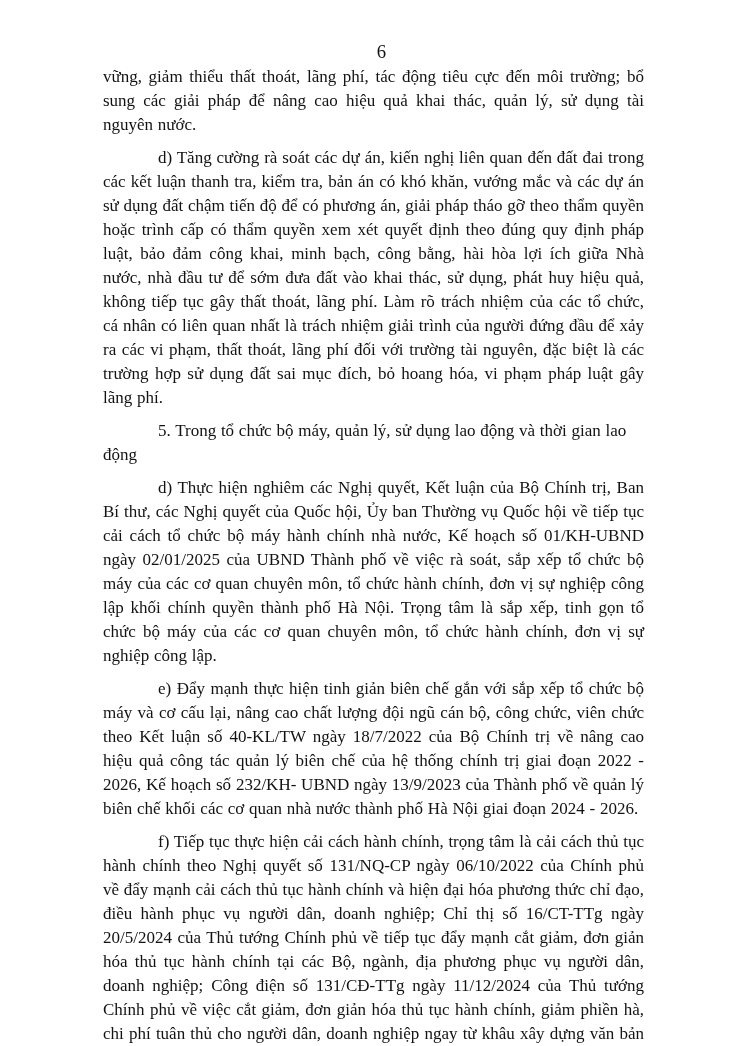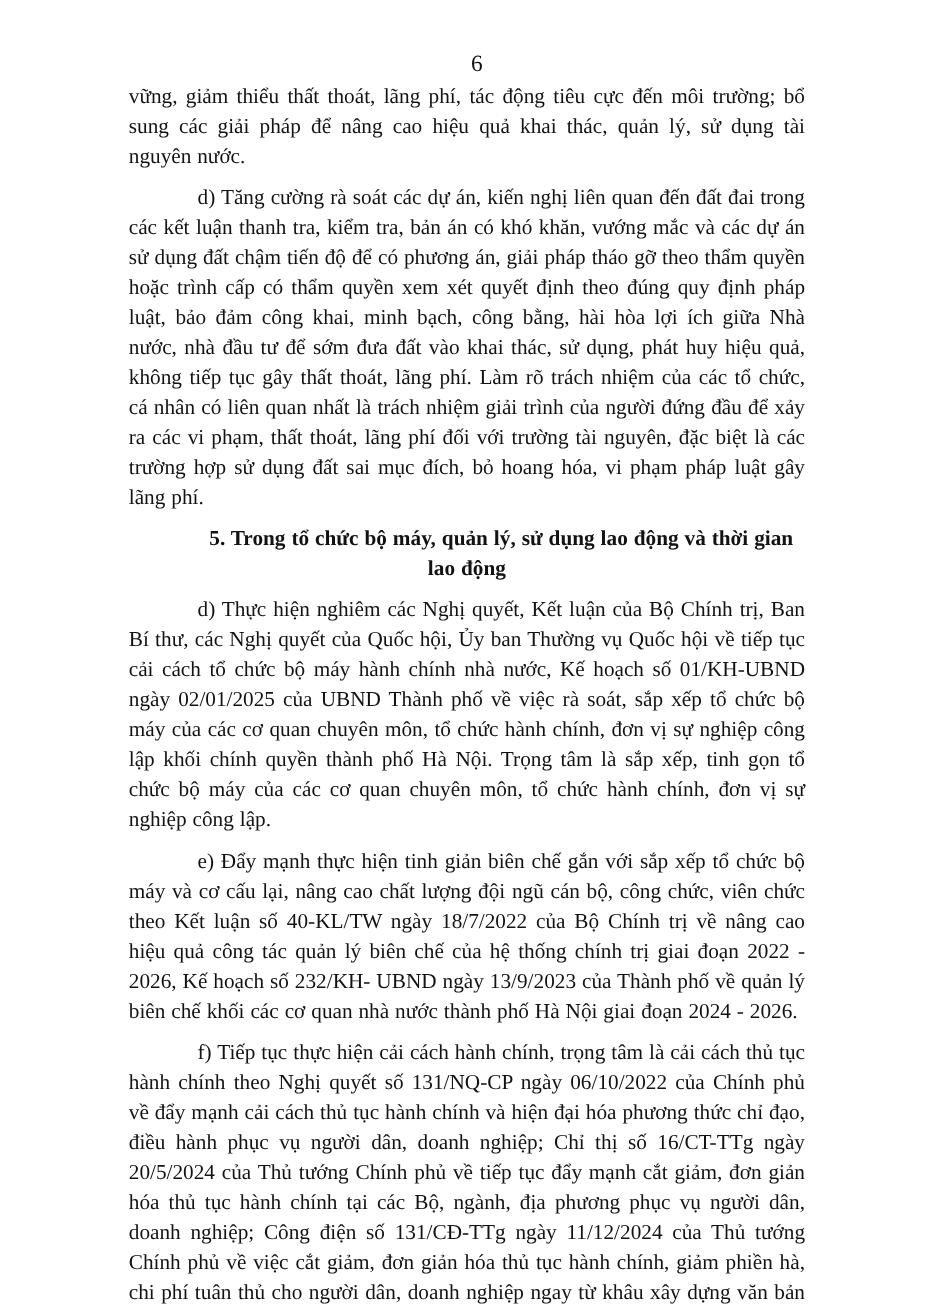--- a/index.html
+++ b/index.html
@@ -32,22 +32,22 @@
     font-size: 17px;
     line-height: 24px;
     text-align: justify;
     text-indent: 55px;
     word-spacing: 0.5px;
   }
   .para.no-indent {
     text-indent: 0;
   }
   .para.heading {
-    font-weight: bold;
-    text-align: center;
+    font-weight: normal;
+    text-align: left;
   }
 </style>
 </head>
 <body>
 
 <div class="page">
 
   <div class="page-number">6</div>
 
   <p class="para no-indent">vững, giảm thiểu thất thoát, lãng phí, tác động tiêu cực đến môi trường; bổ sung các giải pháp để nâng cao hiệu quả khai thác, quản lý, sử dụng tài nguyên nước.</p>

